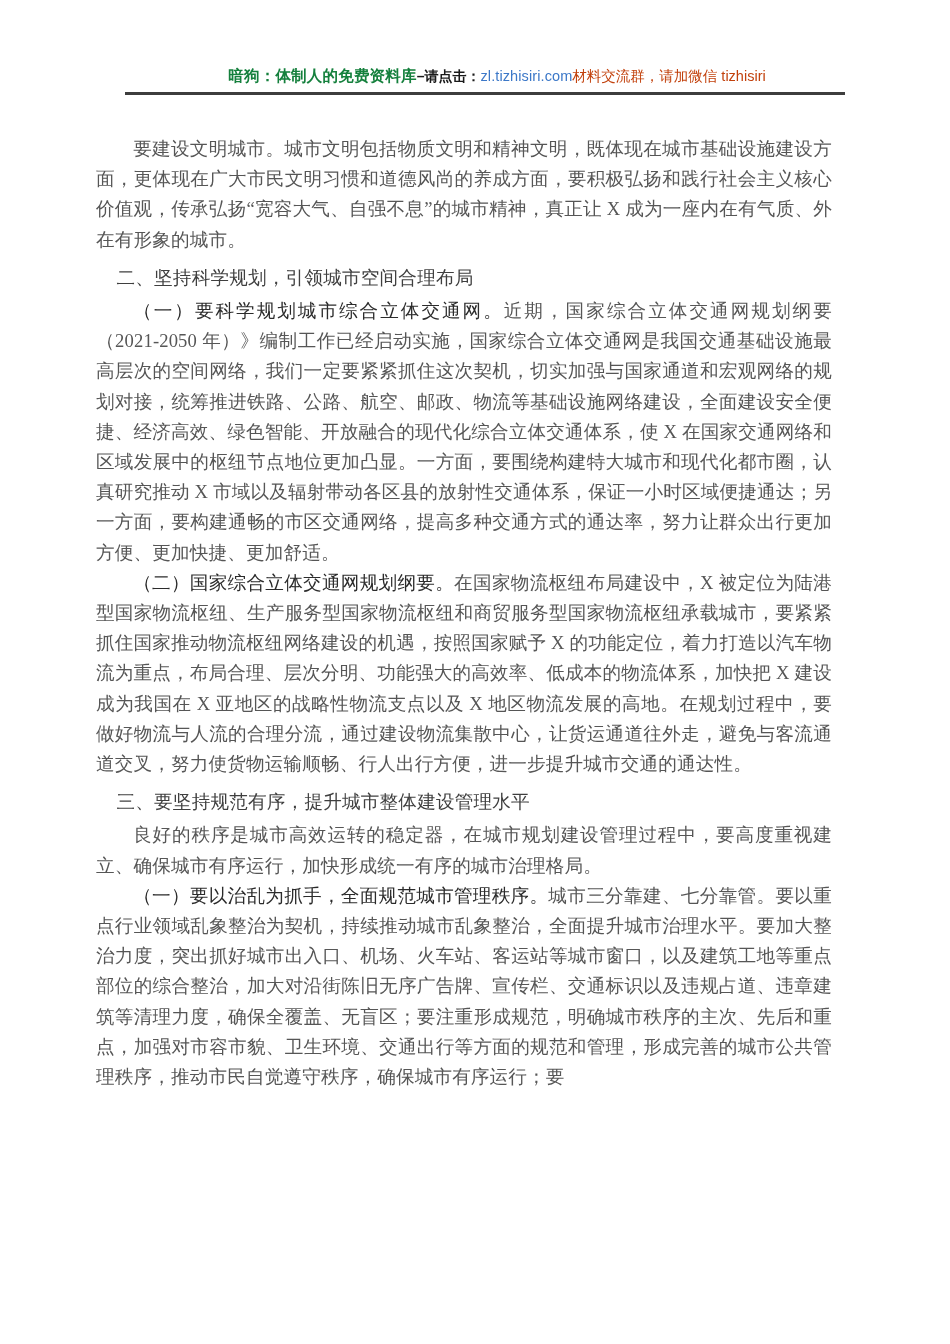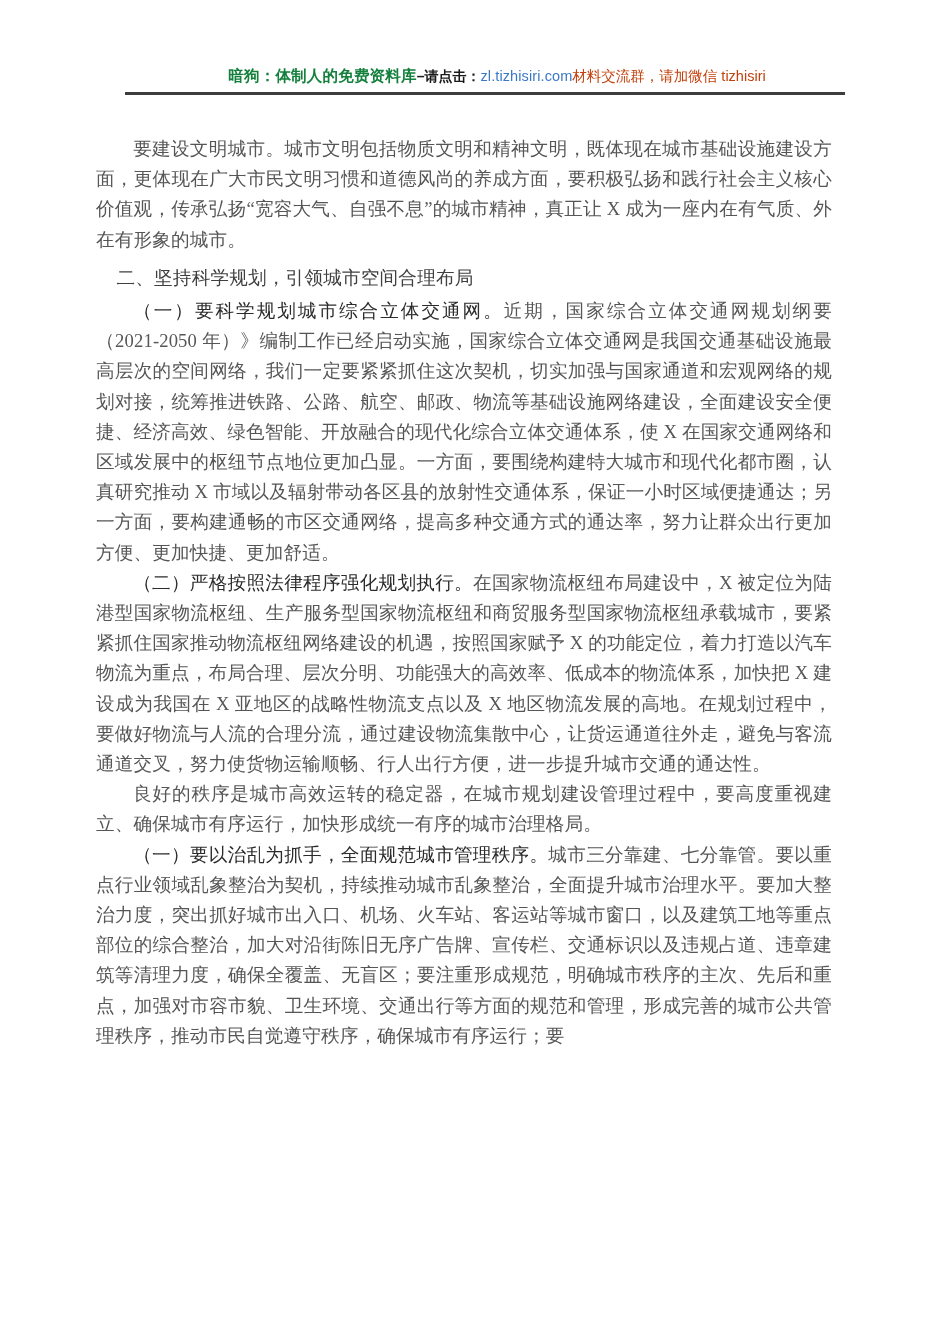--- a/index.html
+++ b/index.html
@@ -114,18 +114,19 @@
   <div class="promo-banner">
     <span class="promo-red">暗狗：体制人的免费资料库</span><span class="promo-sep">–请点击：</span><span class="promo-link">zl.tizhisiri.com</span><span class="promo-tail">材料交流群，请加微信 tizhisiri</span>
   </div>
 
   <div class="promo-rule"></div>
 
   <div class="doc-body">
       <p class="para"><span>要建设文明城市。城市文明包括物质文明和精神文明，既体现在城市基础设施建设方面，更体现在广大市民文明习惯和道德风尚的养成方面，要积极弘扬和践行社会主义核心价值观，传承弘扬“宽容大气、自强不息”的城市精神，真正让 X 成为一座内在有气质、外在有形象的城市。</span></p>
       <h2 class="heading">二、坚持科学规划，引领城市空间合理布局</h2>
       <p class="para"><span class="lead">（一）要科学规划城市综合立体交通网。</span><span>近期，国家综合立体交通网规划纲要（2021-2050 年）》编制工作已经启动实施，国家综合立体交通网是我国交通基础设施最高层次的空间网络，我们一定要紧紧抓住这次契机，切实加强与国家通道和宏观网络的规划对接，统筹推进铁路、公路、航空、邮政、物流等基础设施网络建设，全面建设安全便捷、经济高效、绿色智能、开放融合的现代化综合立体交通体系，使 X 在国家交通网络和区域发展中的枢纽节点地位更加凸显。一方面，要围绕构建特大城市和现代化都市圈，认真研究推动 X 市域以及辐射带动各区县的放射性交通体系，保证一小时区域便捷通达；另一方面，要构建通畅的市区交通网络，提高多种交通方式的通达率，努力让群众出行更加方便、更加快捷、更加舒适。</span></p>
-      <p class="para"><span class="lead">（二）严格按照法律程序强化规划执行。</span><span>在国家物流枢纽布局建设中，X 被定位为陆港型国家物流枢纽、生产服务型国家物流枢纽和商贸服务型国家物流枢纽承载城市，要紧紧抓住国家推动物流枢纽网络建设的机遇，按照国家赋予 X 的功能定位，着力打造以汽车物流为重点，布局合理、层次分明、功能强大的高效率、低成本的物流体系，加快把 X 建设成为我国在 X 亚地区的战略性物流支点以及 X 地区物流发展的高地。在规划过程中，要做好物流与人流的合理分流，通过建设物流集散中心，让货运通道往外走，避免与客流通道交叉，努力使货物运输顺畅、行人出行方便，进一步提升城市交通的通达性。</span></p>
+      <p class="para"><span class="lead">（二）国家综合立体交通网规划纲要。</span><span>在国家物流枢纽布局建设中，X 被定位为陆港型国家物流枢纽、生产服务型国家物流枢纽和商贸服务型国家物流枢纽承载城市，要紧紧抓住国家推动物流枢纽网络建设的机遇，按照国家赋予 X 的功能定位，着力打造以汽车物流为重点，布局合理、层次分明、功能强大的高效率、低成本的物流体系，加快把 X 建设成为我国在 X 亚地区的战略性物流支点以及 X 地区物流发展的高地。在规划过程中，要做好物流与人流的合理分流，通过建设物流集散中心，让货运通道往外走，避免与客流通道交叉，努力使货物运输顺畅、行人出行方便，进一步提升城市交通的通达性。</span></p>
+      <h2 class="heading">三、要坚持规范有序，提升城市整体建设管理水平</h2>
       <p class="para"><span>良好的秩序是城市高效运转的稳定器，在城市规划建设管理过程中，要高度重视建立、确保城市有序运行，加快形成统一有序的城市治理格局。</span></p>
       <p class="para"><span class="lead">（一）要以治乱为抓手，全面规范城市管理秩序。</span><span>城市三分靠建、七分靠管。要以重点行业领域乱象整治为契机，持续推动城市乱象整治，全面提升城市治理水平。要加大整治力度，突出抓好城市出入口、机场、火车站、客运站等城市窗口，以及建筑工地等重点部位的综合整治，加大对沿街陈旧无序广告牌、宣传栏、交通标识以及违规占道、违章建筑等清理力度，确保全覆盖、无盲区；要注重形成规范，明确城市秩序的主次、先后和重点，加强对市容市貌、卫生环境、交通出行等方面的规范和管理，形成完善的城市公共管理秩序，推动市民自觉遵守秩序，确保城市有序运行；要</span></p>
     </div>
 
 </div>
 
 </body></html>

